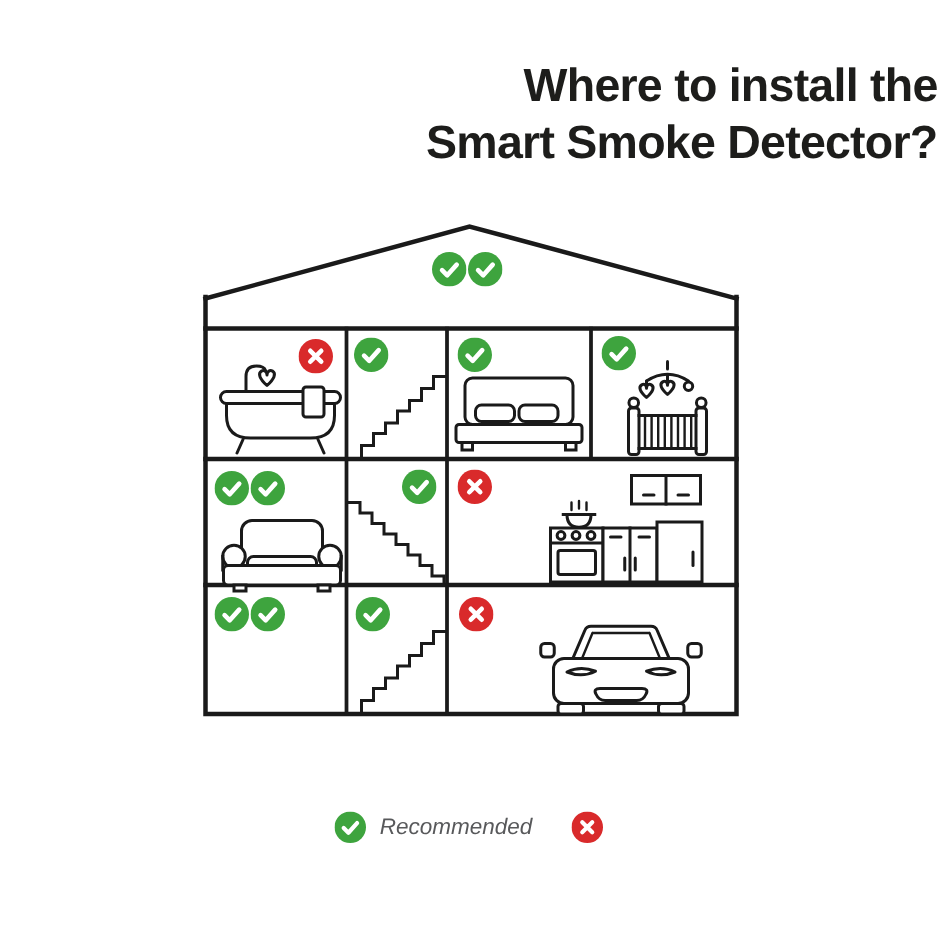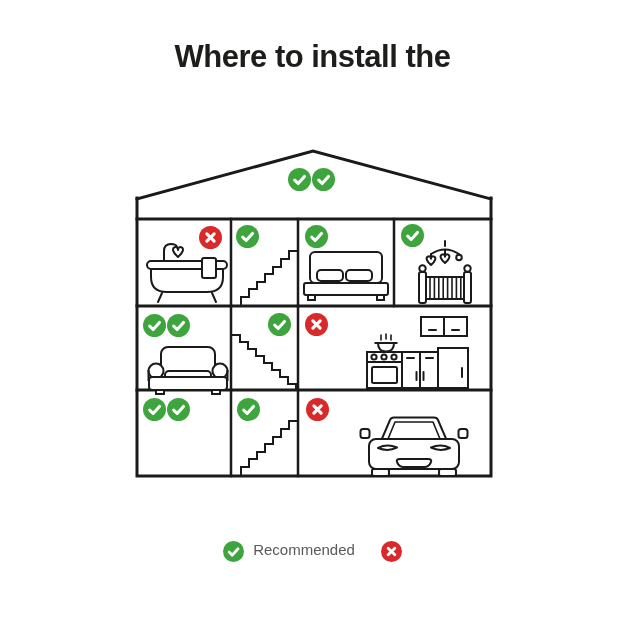--- a/index.html
+++ b/index.html
@@ -1,18 +1,18 @@
 <!DOCTYPE html>
 <html><head>
 <meta charset="utf-8">
 <style>
   html,body{margin:0;padding:0;background:#fff;}
   body{width:625px;height:625px;font-family:"Liberation Sans",sans-serif;position:relative;overflow:hidden;}
   .page{position:relative;width:625px;height:625px;background:#fff;}
-  .title{position:absolute;top:38px;left:0;width:100%;text-align:center;
+  .title{position:absolute;top:38px;left:0;width:100%;text-align:right;
          font-weight:bold;font-size:31px;line-height:1.24;color:#1d1d1b;letter-spacing:-0.5px;}
   svg.house{position:absolute;left:0;top:0;width:625px;height:625px;}
   svg.house path, svg.house rect, svg.house circle, svg.house line{
     stroke:#1a1a1a;fill:none;stroke-width:2;stroke-linecap:square;stroke-linejoin:miter;}
   svg.house .w3{stroke-width:3;}
   svg.house .w25{stroke-width:2.5;}
   svg.house .thin{stroke-width:1.6;stroke-linecap:round;}
   svg.house .fw{fill:#fff;}
   svg.house .rnd{stroke-linecap:round;stroke-linejoin:round;}
   .room-marks{position:absolute;display:flex;gap:1px;}
@@ -24,32 +24,33 @@
   #m-bedroom{left:305px;top:225px;}
   #m-nursery{left:401px;top:224px;}
   #m-living{left:143px;top:314px;}
   #m-stairs-mid{left:268px;top:313px;}
   #m-kitchen{left:305px;top:313px;}
   #m-basement{left:143px;top:398px;}
   #m-stairs-bottom{left:237px;top:398px;}
   #m-garage{left:306px;top:398px;}
   .legend{position:absolute;left:0;top:541px;width:100%;display:flex;justify-content:center;
           align-items:center;gap:26px;}
-  .legend-item{display:flex;gap:9px;}
+  .legend-item{display:flex;align-items:center;gap:9px;font-style:italic;}
   .legend-marks{display:flex;gap:1px;}
   .legend .badge{width:21px;height:21px;}
   .legend-label{font-size:15px;color:#58595b;white-space:nowrap;}
 </style>
 </head>
 <body>
 
 <div class="page">
 
   <div class="title">
     <div>Where to install the</div>
+    <div>Smart Smoke Detector?</div>
   </div>
 
   <svg class="house" viewBox="0 0 625 625">
 
     <g>
       <path class="w3" d="M137,199 L313,151 L491,199"></path>
       <path class="w3" d="M137,198 V476 H491 V198"></path>
       <path class="w3" d="M137,219 H491"></path>
       <path class="w3" d="M137,306 H491"></path>
       <path class="w3" d="M137,390 H491"></path>

